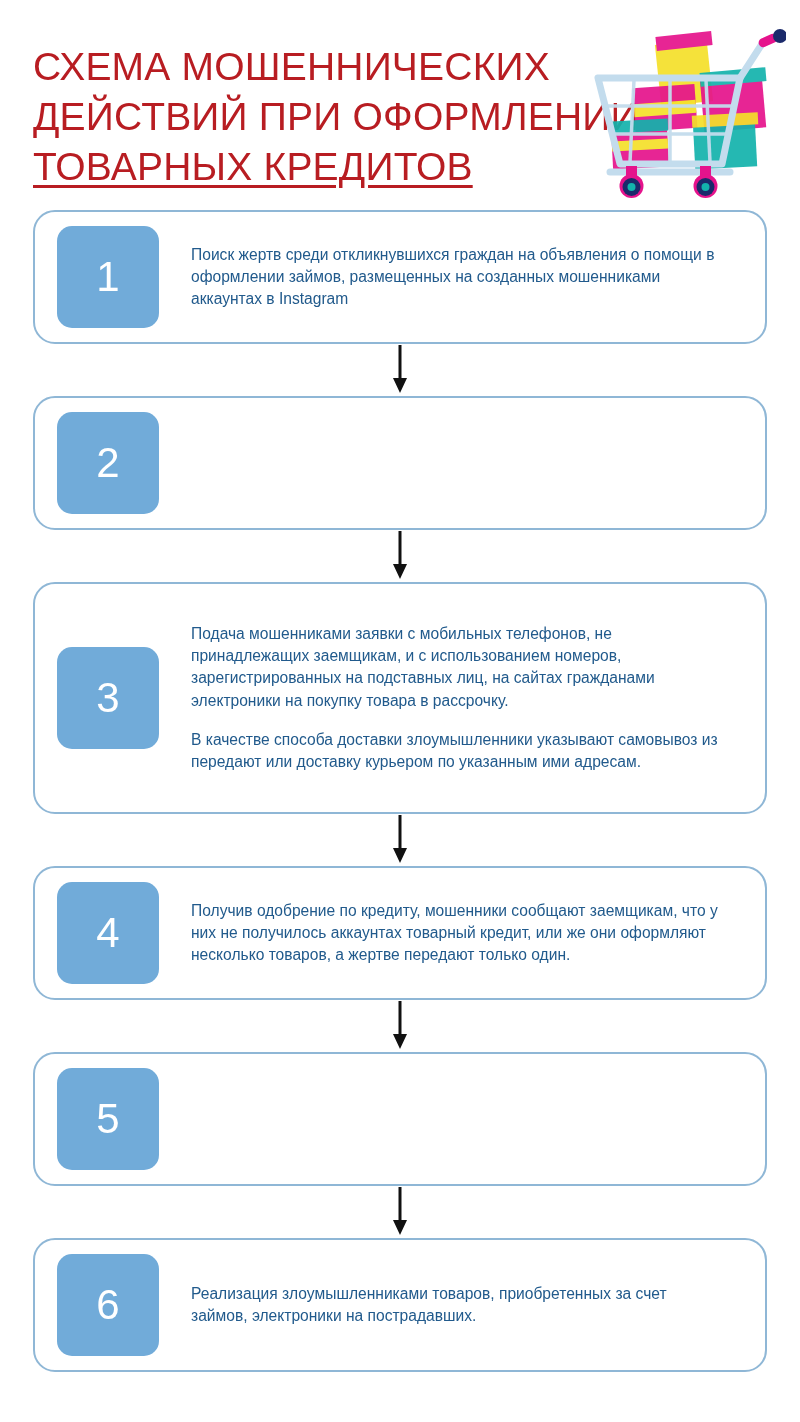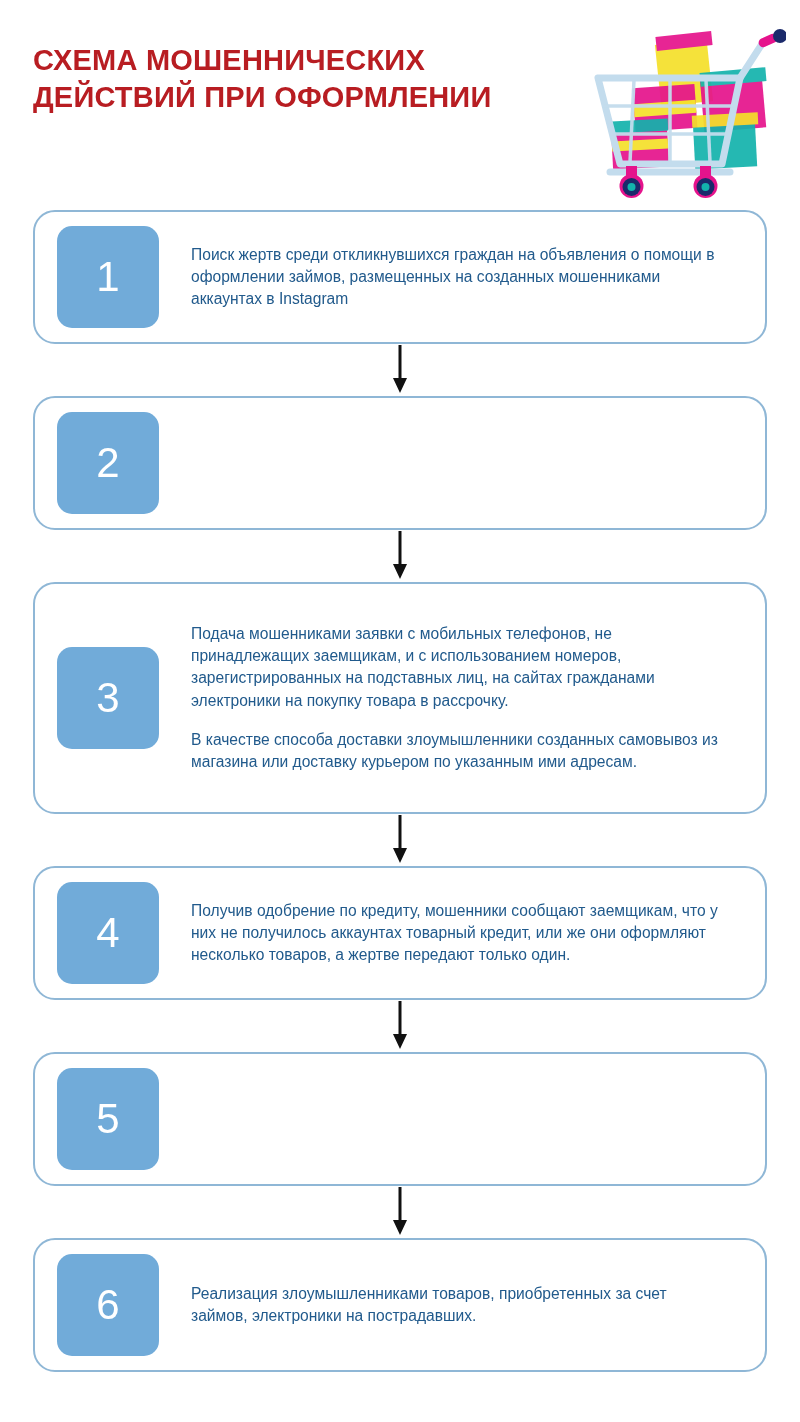--- a/index.html
+++ b/index.html
@@ -18,23 +18,23 @@
 
   
   .header {
     position: relative;
     height: 210px;
     box-sizing: border-box;
     padding: 42px 0 0 33px;
   }
   .title {
     margin: 0;
-    font-size: 29px;
+    font-size: 39px;
     line-height: 1.28;
-    font-weight: 700;
+    font-weight: 400;
     letter-spacing: 0.2px;
     color: #b81d22;
     text-transform: uppercase;
     max-width: 575px;
   }
   .title-line {
     display: block;
     white-space: nowrap;
   }
   .title-line.underlined {
@@ -119,20 +119,21 @@
     display: block;
   }
 </style>
 </head>
 <body>
 
 <div class="header">
   <h1 class="title">
     <span class="title-line">СХЕМА МОШЕННИЧЕСКИХ</span>
     <span class="title-line">ДЕЙСТВИЙ ПРИ ОФОРМЛЕНИИ</span>
+    <span class="title-line underlined">ТОВАРНЫХ КРЕДИТОВ</span>
   </h1>
 
   <div class="cart-icon">
     <svg viewBox="0 0 196 186" width="196" height="186" aria-hidden="true">
 
       <g opacity="0.92">
         <rect x="68" y="28" width="52" height="62" fill="#f5e02a" transform="rotate(-6 94 59)"></rect>
         <rect x="66" y="20" width="56" height="14" fill="#e5138c" transform="rotate(-6 94 27)"></rect>
       </g>
 
@@ -220,21 +221,21 @@
     <svg width="20" height="50" viewBox="0 0 20 50" aria-hidden="true">
       <line x1="10" y1="0" x2="10" y2="36" stroke="#111111" stroke-width="3"></line>
       <polygon points="10,48 3,33 17,33" fill="#111111"></polygon>
     </svg>
   </div>
 
   <div class="step-card tall">
     <div class="step-number">3</div>
     <div class="step-body">
       <p>Подача мошенниками заявки с мобильных телефонов, не принадлежащих заемщикам, и с использованием номеров, зарегистрированных на подставных лиц, на сайтах гражданами электроники на покупку товара в рассрочку.</p>
-      <p>В качестве способа доставки злоумышленники созданных самовывоз из магазина или доставку курьером по указанным ими адресам.</p>
+      <p>В качестве способа доставки злоумышленники указывают самовывоз из передают или доставку курьером по указанным ими адресам.</p>
     </div>
   </div>
 
   <div class="connector">
     <svg width="20" height="50" viewBox="0 0 20 50" aria-hidden="true">
       <line x1="10" y1="0" x2="10" y2="36" stroke="#111111" stroke-width="3"></line>
       <polygon points="10,48 3,33 17,33" fill="#111111"></polygon>
     </svg>
   </div>
 

